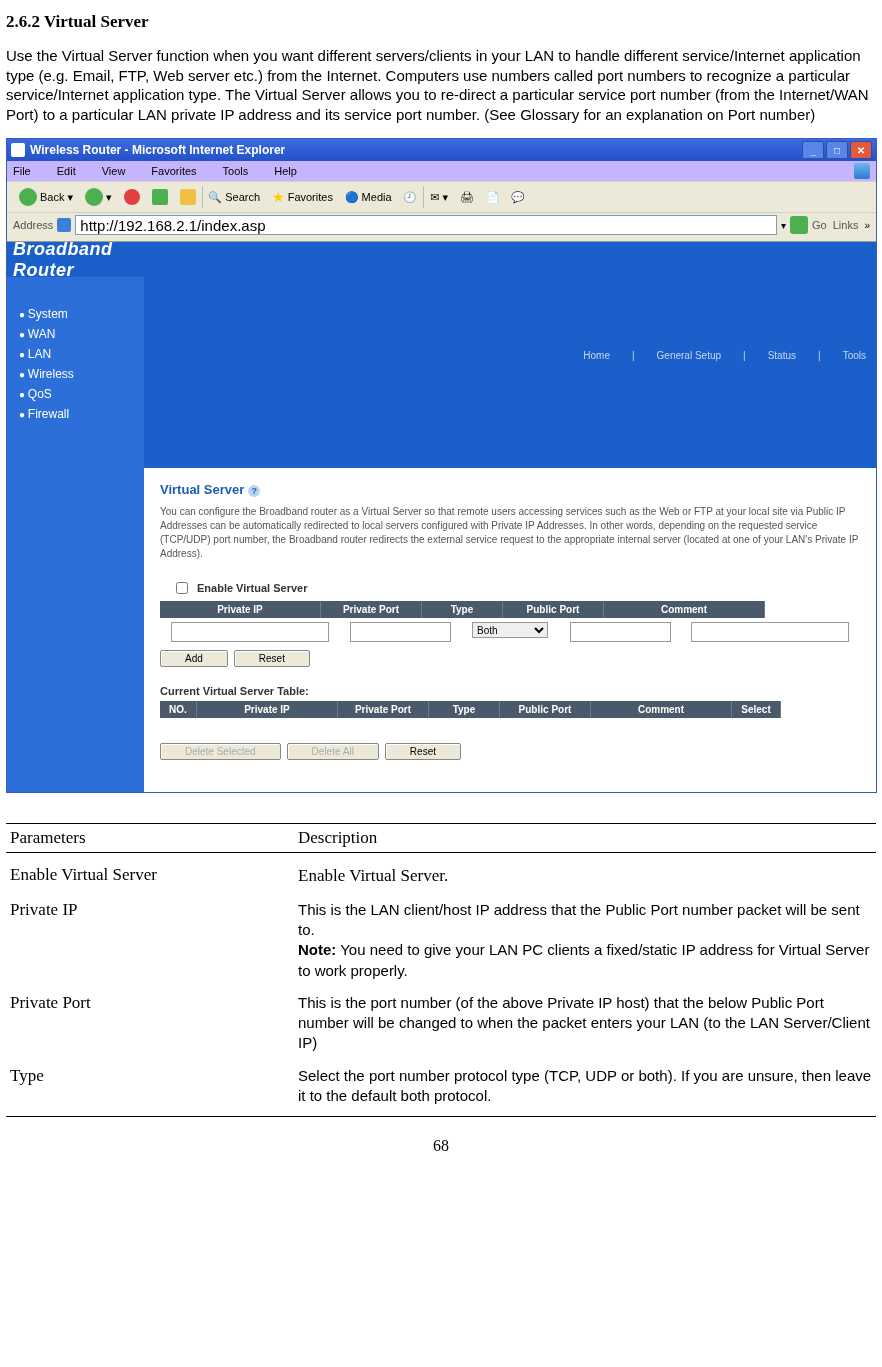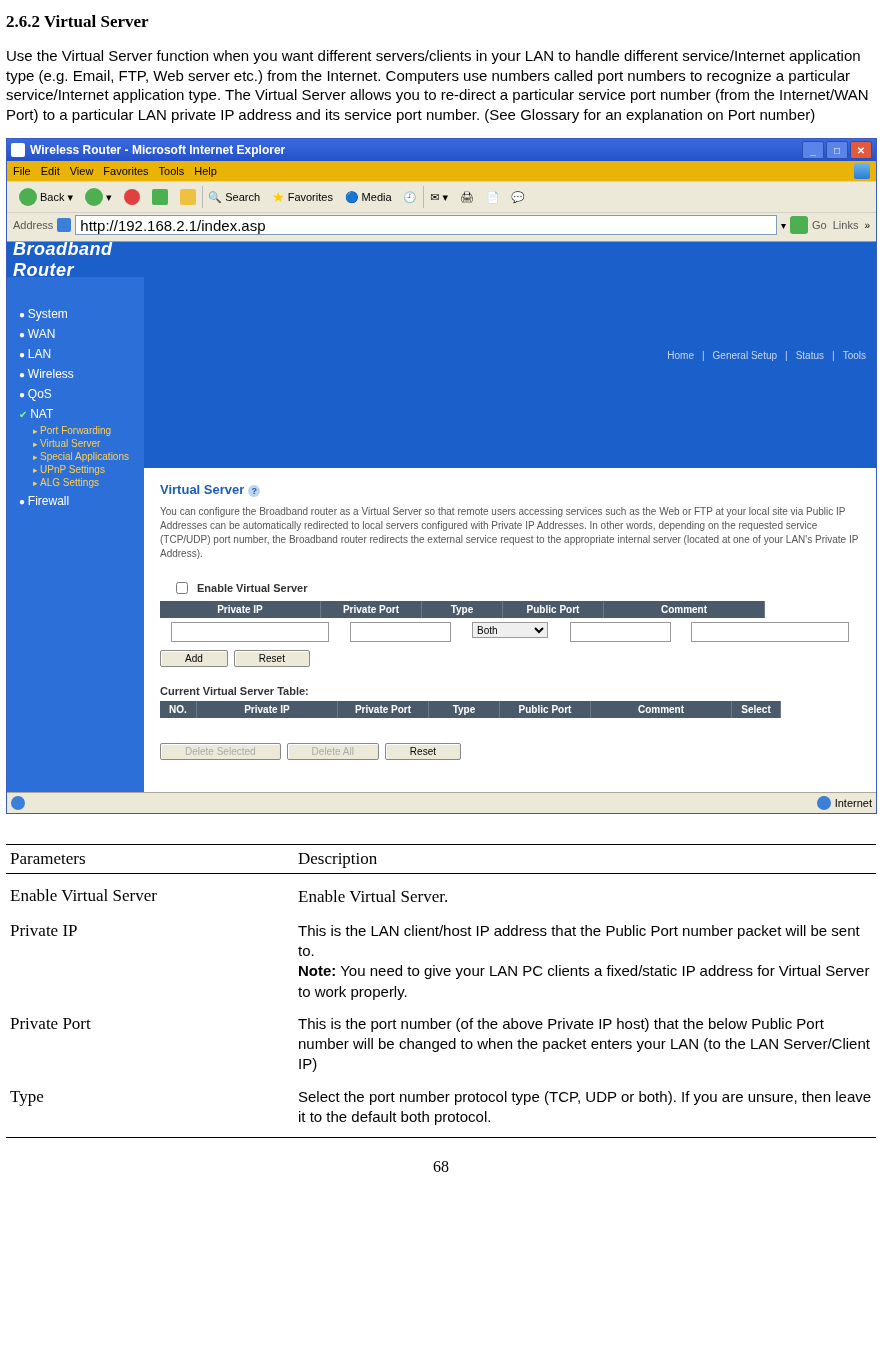--- a/index.html
+++ b/index.html
@@ -48,25 +48,25 @@
     background: #5a84e8;
     border: 1px solid #2b4fab;
     border-radius: 2px;
     margin-left: 2px;
     color: #fff;
     display:flex;align-items:center;justify-content:center;
     font-size:10px;
   }
   .titlebar .winbtn.close { background: #e25a3c; }
   .menubar {
-    background: #eab308;
+    background: #c4b5fd;
     height: 20px;
     display: flex;
     align-items: center;
-    gap: 10px;
+    gap: 26px;
     padding: 0 6px;
     border-bottom: 1px solid #d4d0c8;
     color: #000;
     font-size: 11px;
   }
   .menubar .right { margin-left:auto; width:16px;height:16px; background:linear-gradient(#6ab8f0,#2a7bd0); border-radius:2px;}
   .toolbar {
     background: #ece9d8;
     height: 30px;
     display: flex;
@@ -116,21 +116,21 @@
   .sidemenu { list-style:none; margin:30px 0 0 12px; padding:0; font-size:12px;}
   .sidemenu > li { margin-bottom:6px;}
   .sidemenu .bullet::before { content:"● "; font-size:10px;}
   .sidemenu .expanded::before { content:"✔ "; color:#7fff7f; font-size:10px;}
   .submenu { list-style:none; margin:4px 0 6px 14px; padding:0;}
   .submenu li { color:#ffd152; font-size:10px; margin-bottom:2px;}
   .submenu li::before { content:"▸ "; font-size:9px;}
   .toplinks {
     height:35px; background:#1a5fca; flex:1;
     display:flex;justify-content:flex-end;align-items:center;
-    gap:8px; padding-right:10px; font-size:10px; color:#c8d7f5;
+    gap:22px; padding-right:10px; font-size:10px; color:#c8d7f5;
   }
   .main {
     flex:1; background:#fff; padding: 14px 16px; color:#333;
   }
   .mainwrap { display:flex; flex-direction:column;}
   .pghead { color:#1d5eb5; font-weight:bold; font-size:13px; margin-bottom:8px;}
   .pghead .q { display:inline-block;width:12px;height:12px;border-radius:50%;background:#bcd4f0;color:#1d5eb5;font-size:9px;text-align:center;line-height:12px;margin-left:4px;}
   .desc { font-size:10px; color:#555; line-height:1.4; margin-bottom:18px;}
   .enable-row { display:flex;align-items:center;gap:6px; font-size:11px; font-weight:bold; margin-bottom:4px; padding-left:12px;}
   .enable-row input { width:12px;height:12px;}
@@ -248,29 +248,20 @@
   </div>
   <div class="appbody">
     <div class="sidebar">
       <div class="brand">Broadband Router</div>
       <ul class="sidemenu">
         <li class="bullet">System</li>
         <li class="bullet">WAN</li>
         <li class="bullet">LAN</li>
         <li class="bullet">Wireless</li>
         <li class="bullet">QoS</li>
-        <li class="expanded"><span>NAT</span>
-          <ul class="submenu">
-            <li>Port Forwarding</li>
-            <li>Virtual Server</li>
-            <li>Special Applications</li>
-            <li>UPnP Settings</li>
-            <li>ALG Settings</li>
-          </ul>
-        </li>
         <li class="bullet">Firewall</li>
       </ul>
     </div>
     <div class="mainwrap" style="flex:1;">
       <div class="toplinks">
         <span>Home</span>
         <span>|</span>
         <span>General Setup</span>
         <span>|</span>
         <span>Status</span>
@@ -319,26 +310,20 @@
         </div>
 
         <div class="btnrow" style="margin-top:25px;">
           <button class="btn3d" disabled="">Delete Selected</button>
           <button class="btn3d" disabled="">Delete All</button>
           <button class="btn3d">Reset</button>
         </div>
       </div>
     </div>
   </div>
-  <div class="statusbar">
-    <span class="ico"></span>
-    <span class="sp"></span>
-    <span class="ico"></span>
-    <span>Internet</span>
-  </div>
 </div>
 
 <table class="params">
   <tbody>
       <tr class="hdr">
     <td class="colp">Parameters</td>
     <td style="font-family:'Times New Roman',serif;">Description</td>
   </tr>
   <tr>
         <td colspan="2" style="height:6px;padding:0;"></td>

